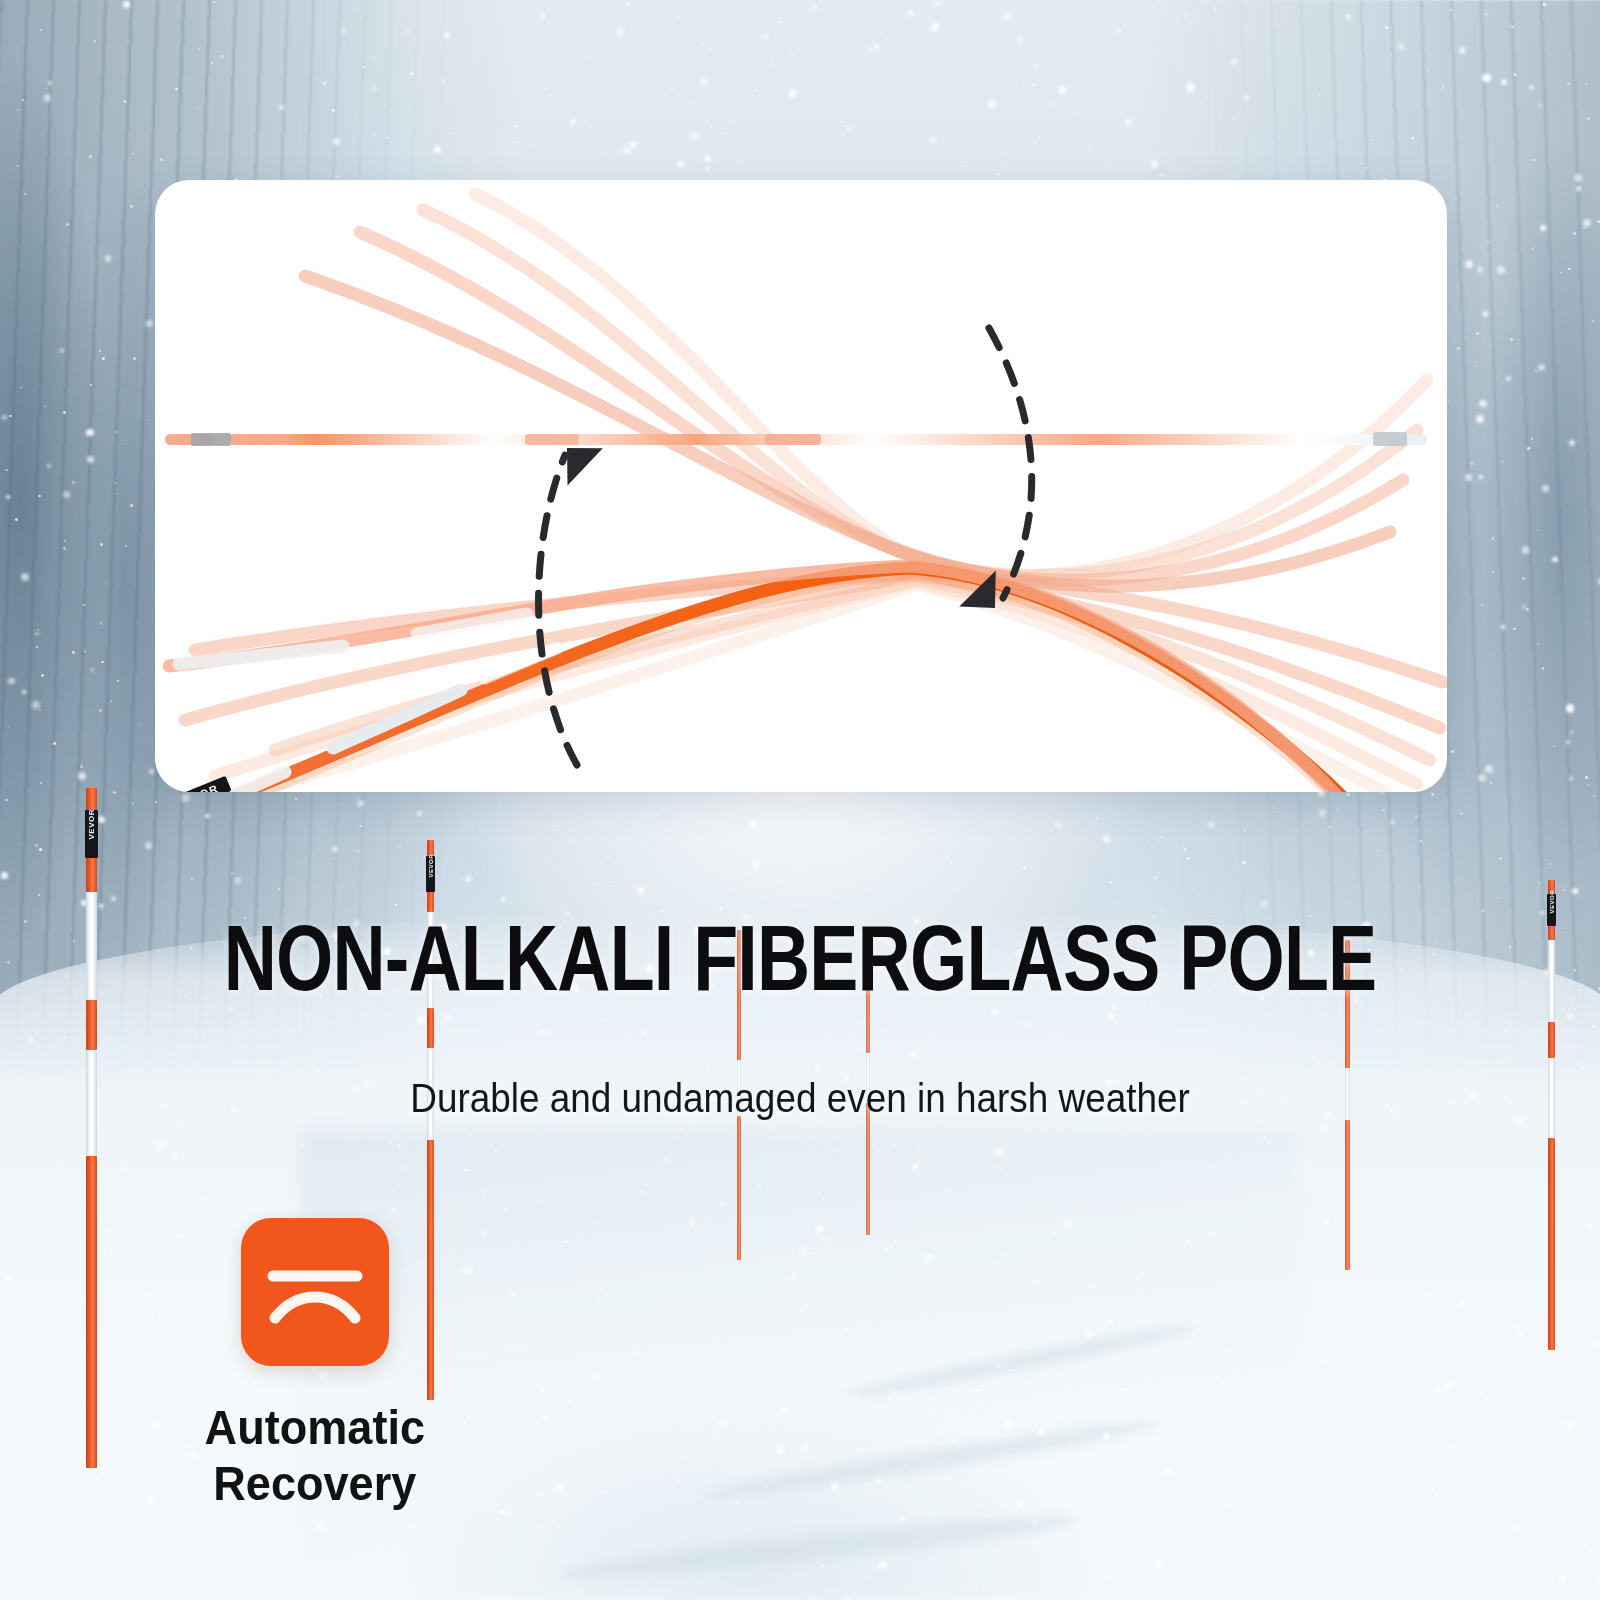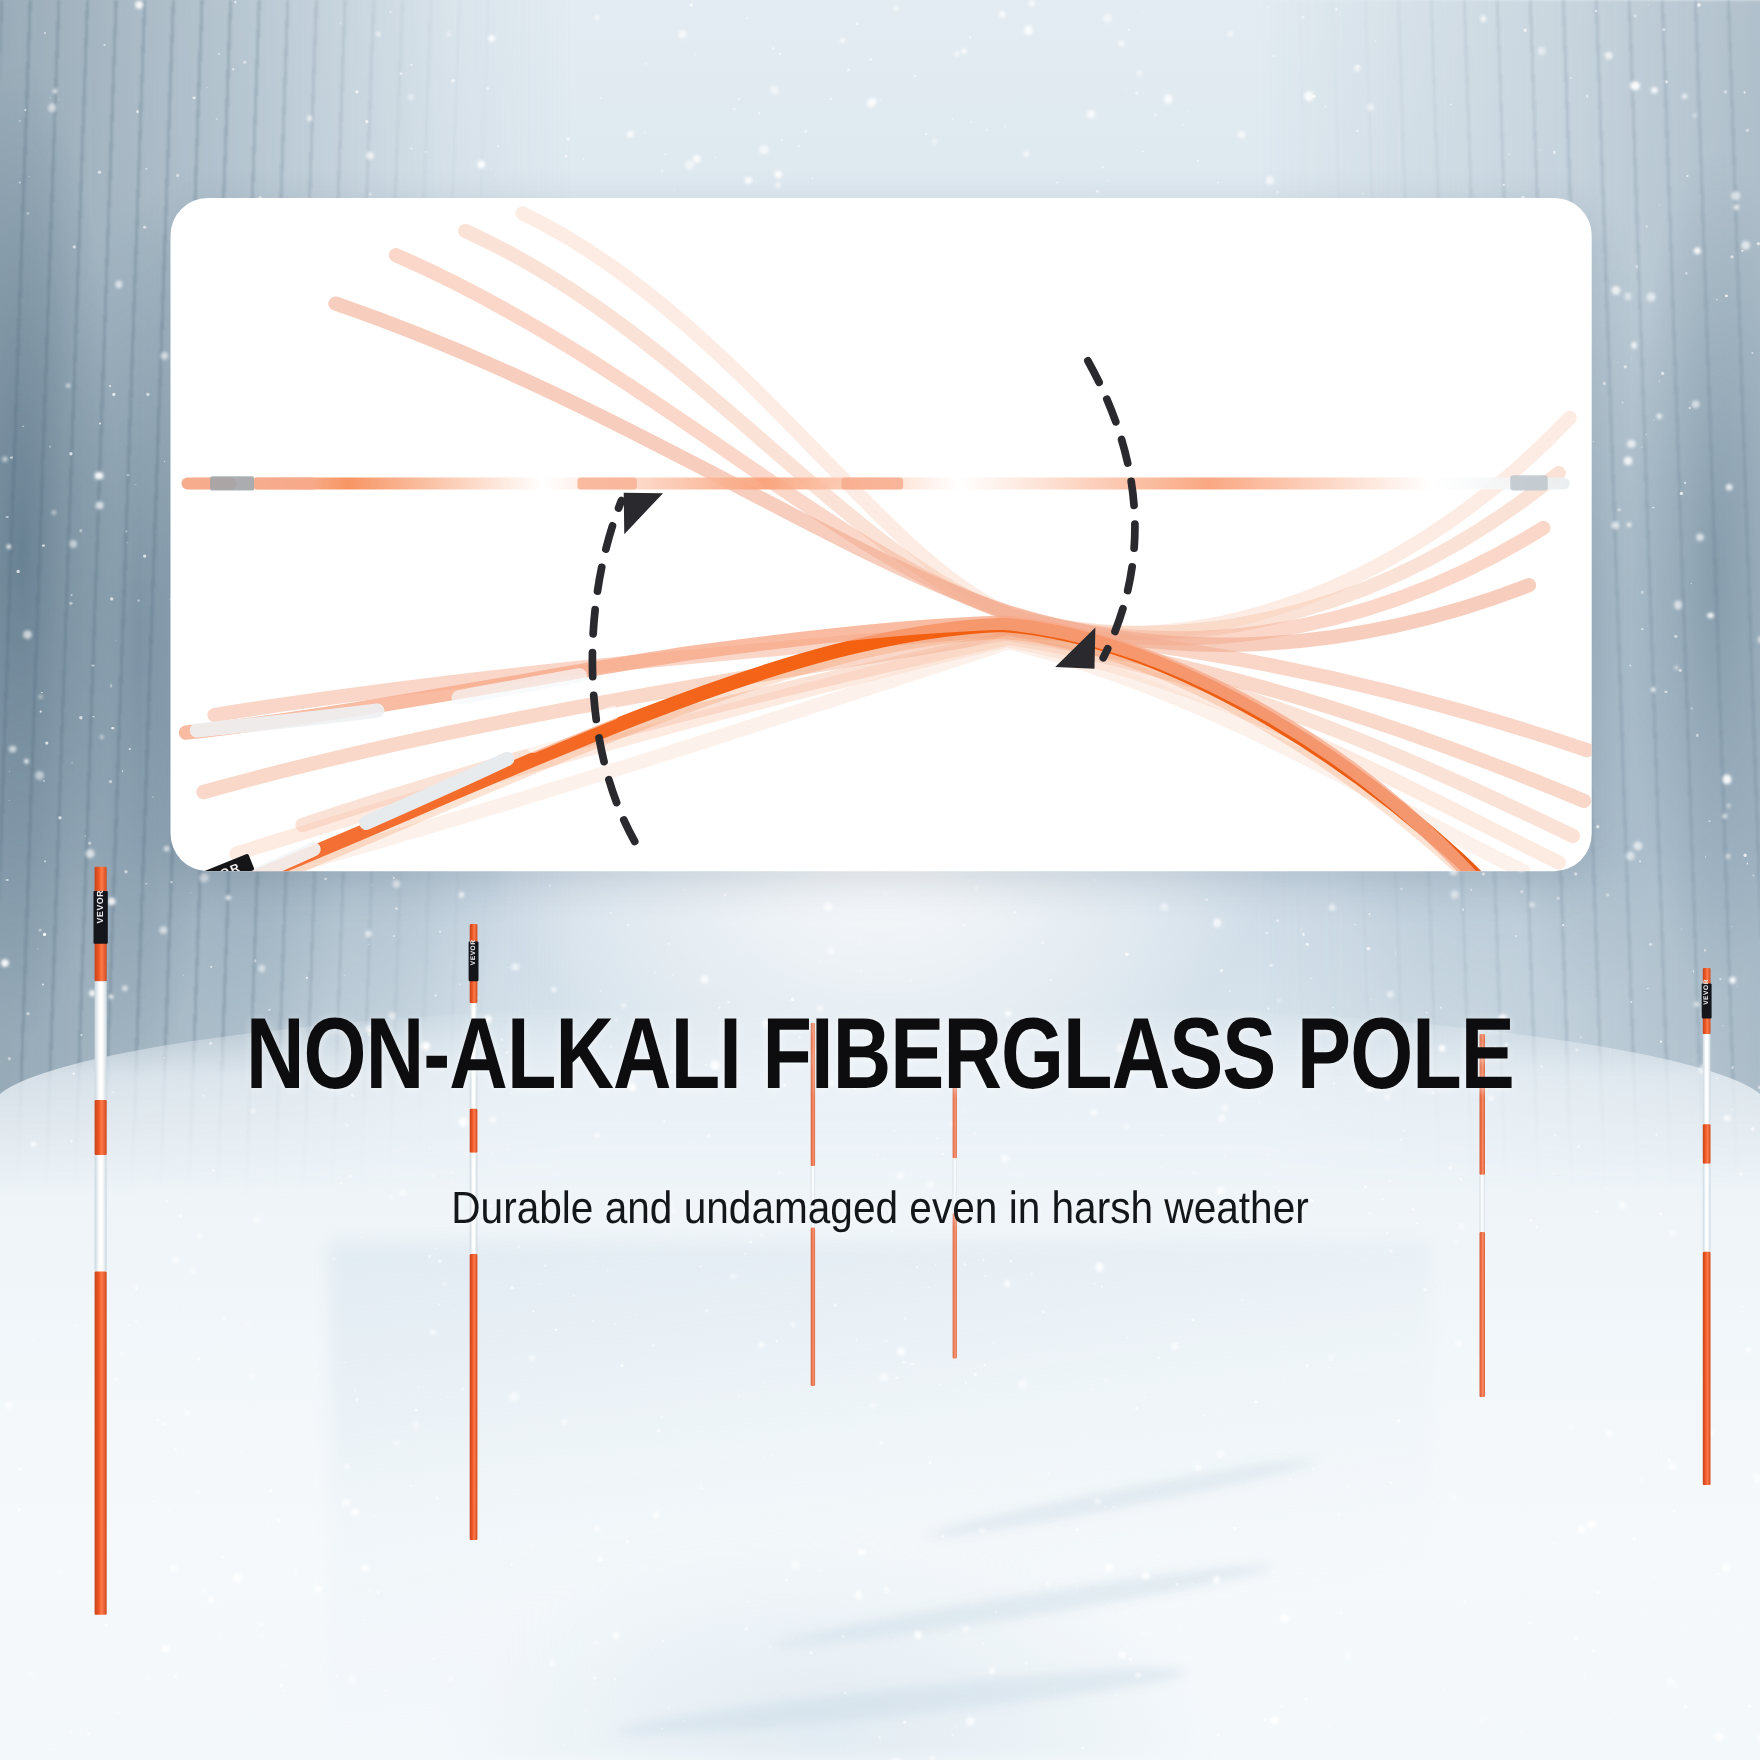--- a/index.html
+++ b/index.html
@@ -1793,16 +1793,28 @@
     </svg>
   </div>
 
   <div class="headline">NON-ALKALI FIBERGLASS POLE</div>
   <div class="subhead">Durable and undamaged even in harsh weather</div>
 
   <div class="features">
 
 
 
+    <div class="feature">
+      <div class="feat-icon">
+        <svg width="96" height="72" viewBox="0 0 96 72" fill="none" stroke="#fdf6f1" stroke-width="11" stroke-linecap="round">
+          <path d="M 6 20 L 90 20"></path>
+          <path d="M 8 62 C 30 34 66 34 88 62"></path>
+        </svg>
+      </div>
+      <div class="feat-label">
+        <span>Automatic</span>
+        <span class="l2">Recovery</span>
+      </div>
+    </div>
 
   </div>
 
 </div>
 
 </body></html>

